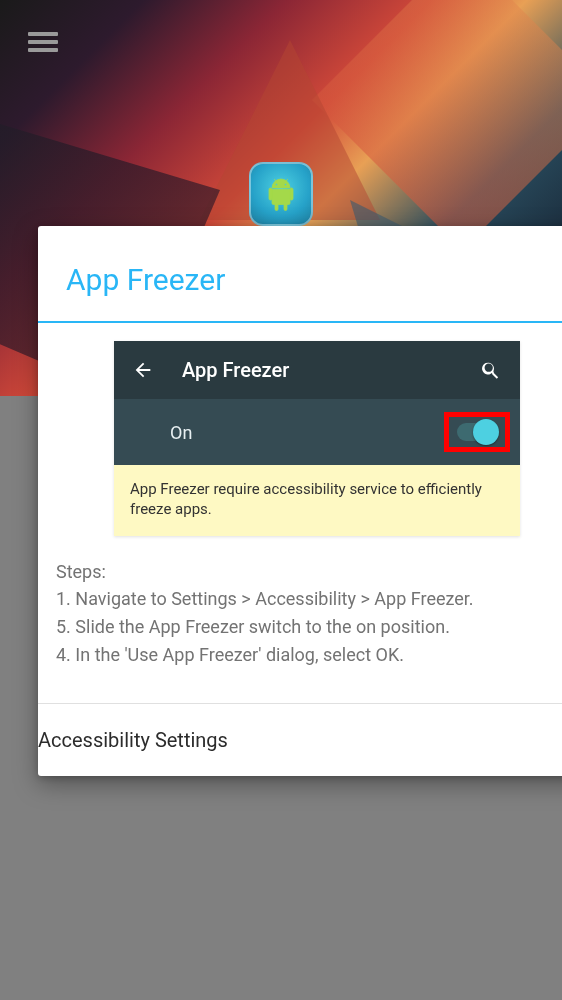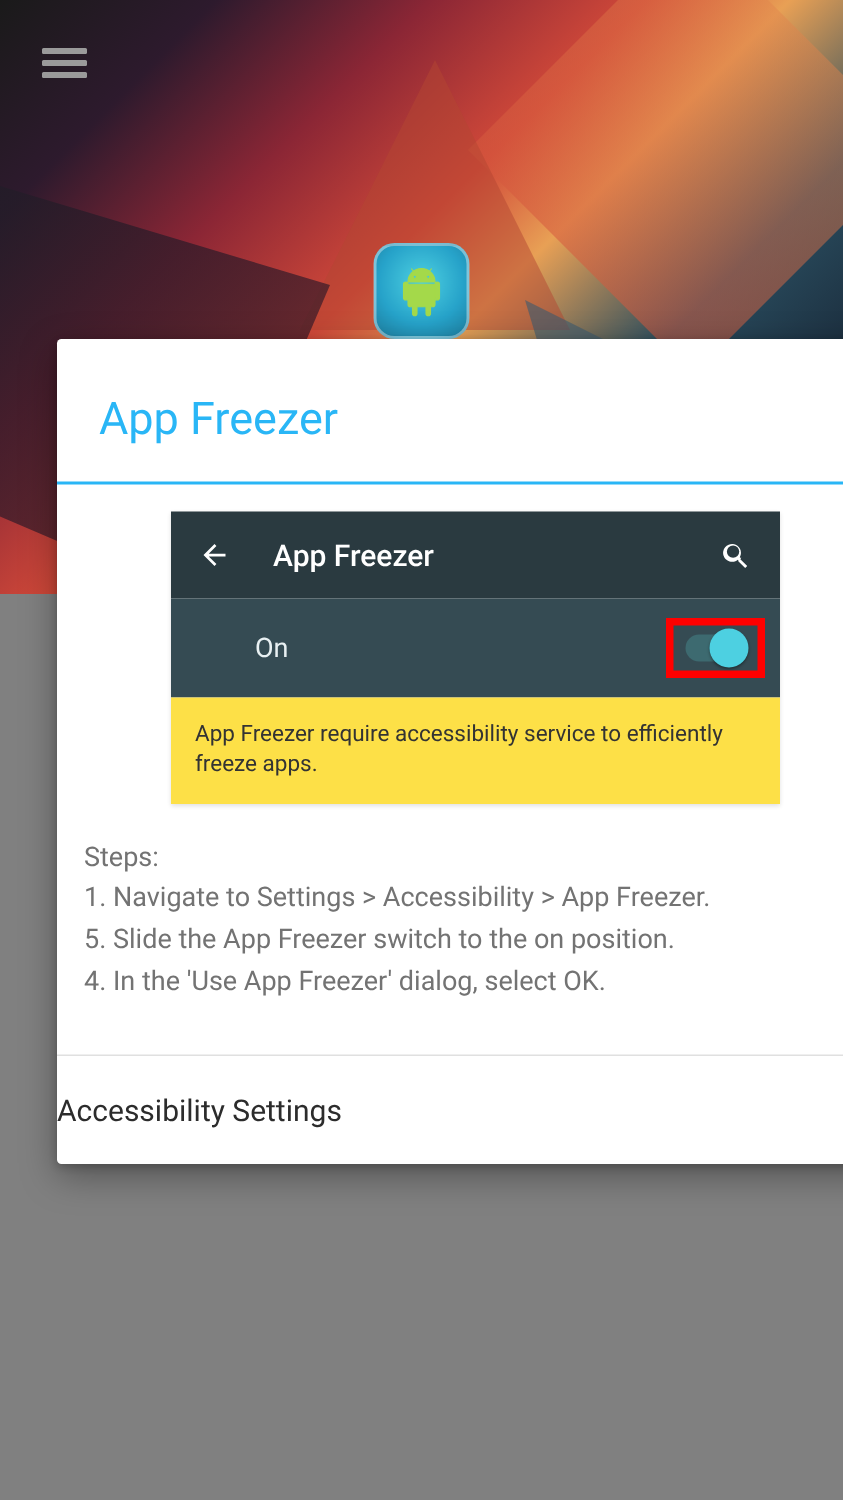--- a/index.html
+++ b/index.html
@@ -173,21 +173,21 @@
     }
     .toggle-knob {
       position: absolute;
       right: -2px; top: -4px;
       width: 26px; height: 26px;
       border-radius: 50%;
       background: #4dd0e1;
       box-shadow: 0 1px 2px rgba(0,0,0,0.4);
     }
     .ss-caption {
-      background: #fde047;
+      background: #fef9c3;
       padding: 14px 16px 16px 16px;
       color: #333333;
       font-size: 15px;
       line-height: 1.35;
     }
     .steps {
       padding: 22px 0 22px 0;
       color: #737373;
       font-size: 18px;
       line-height: 1.55;

